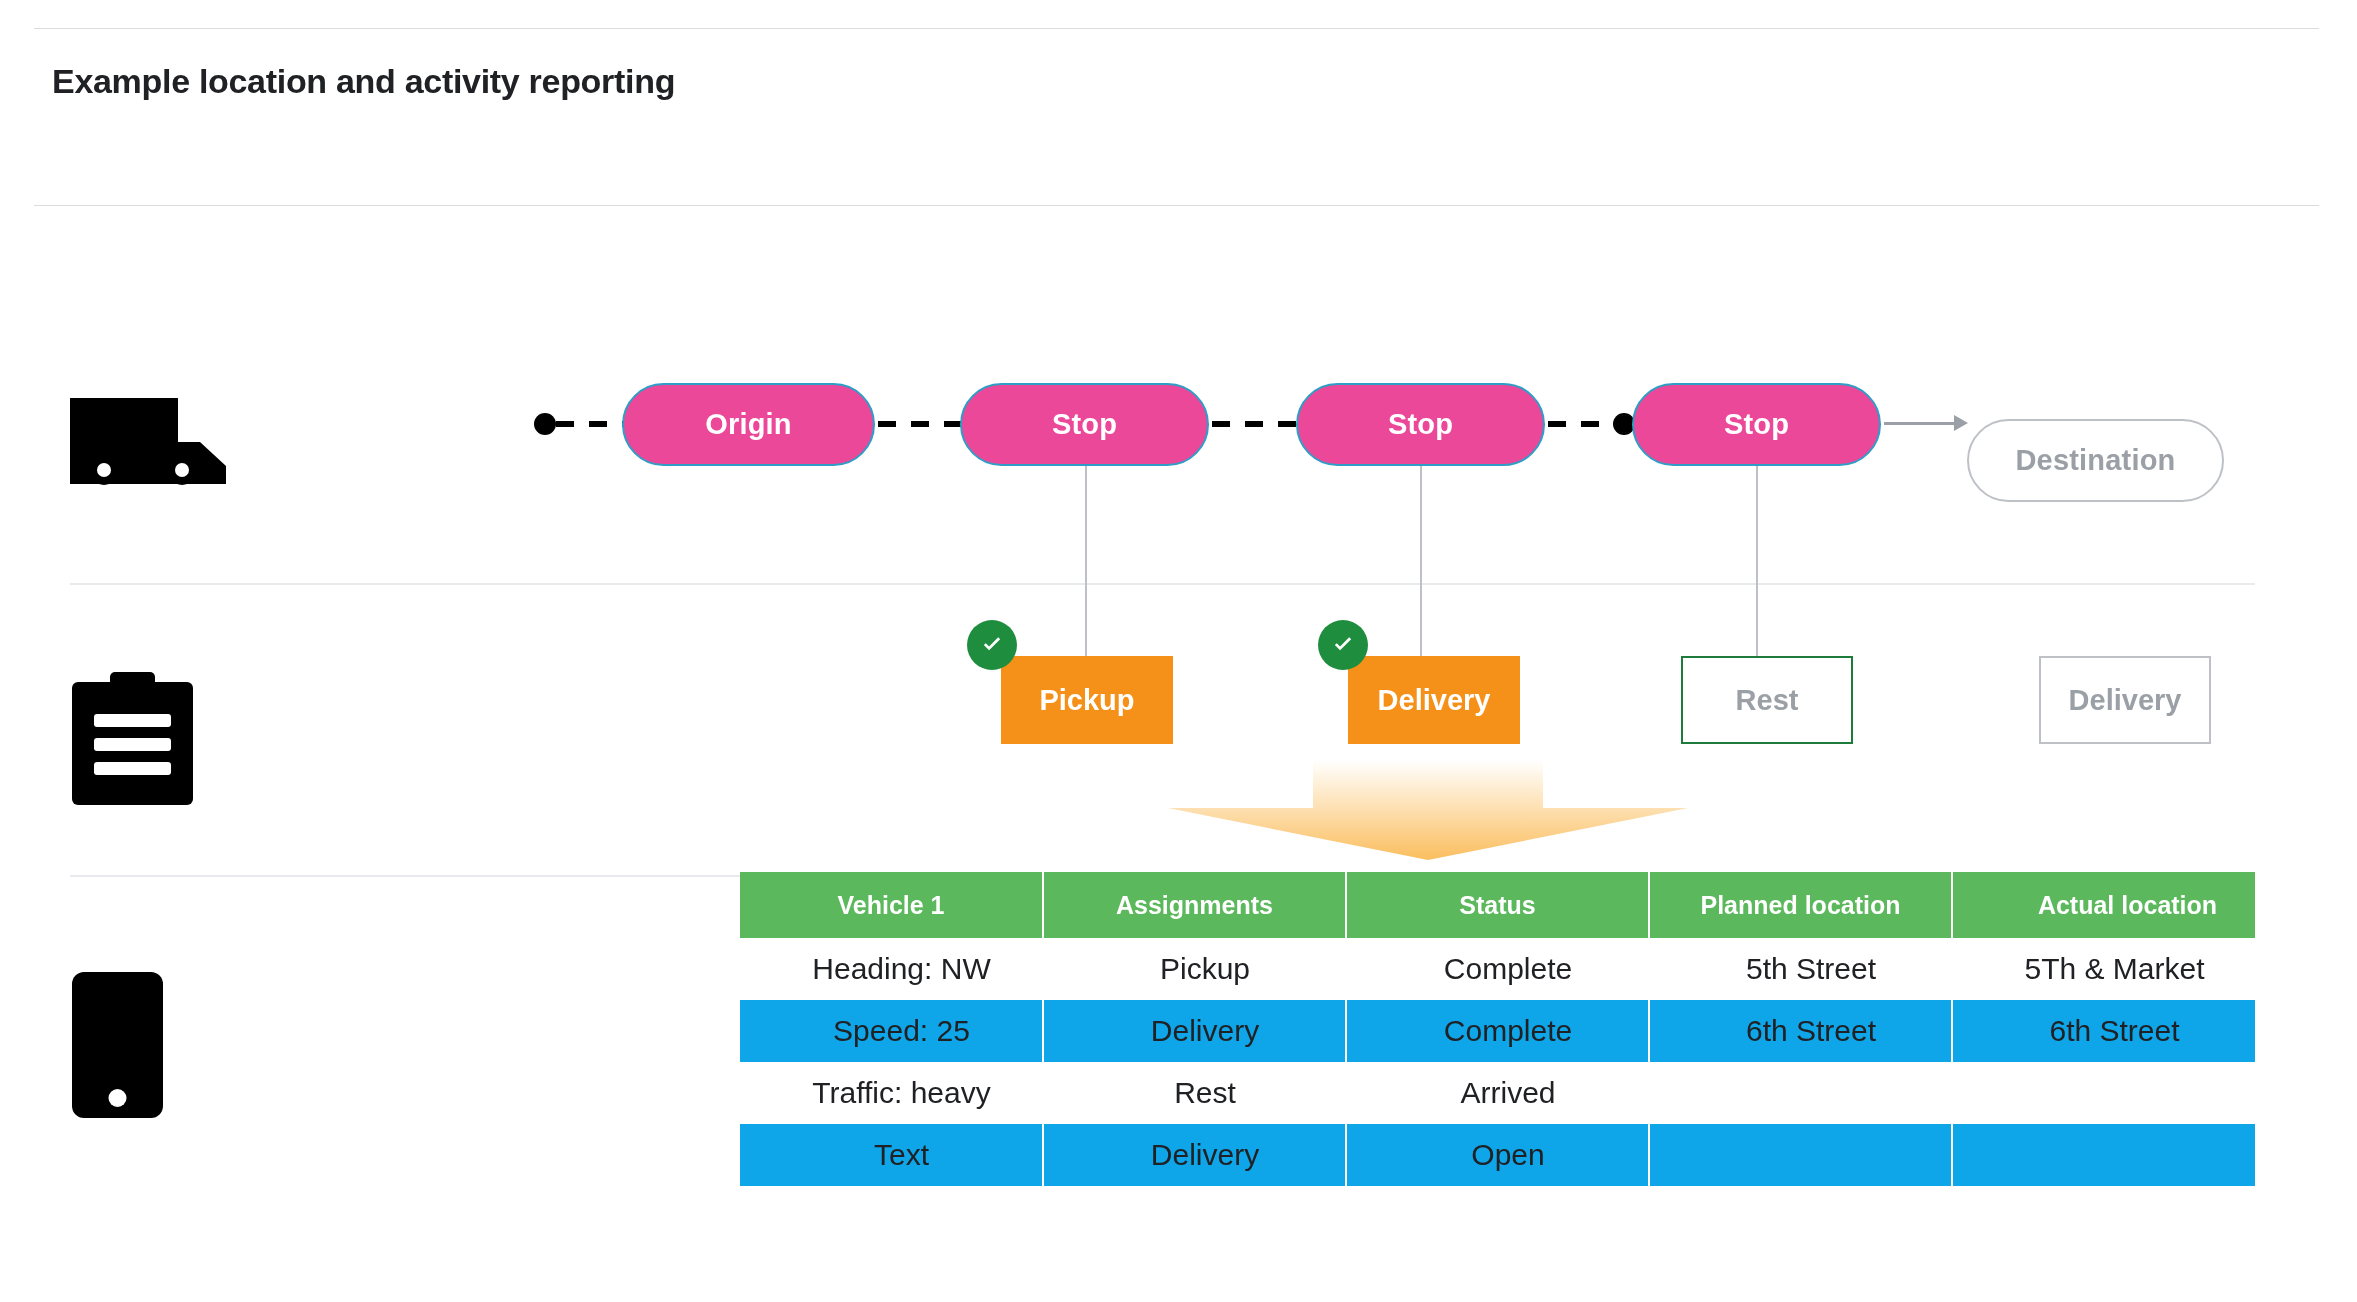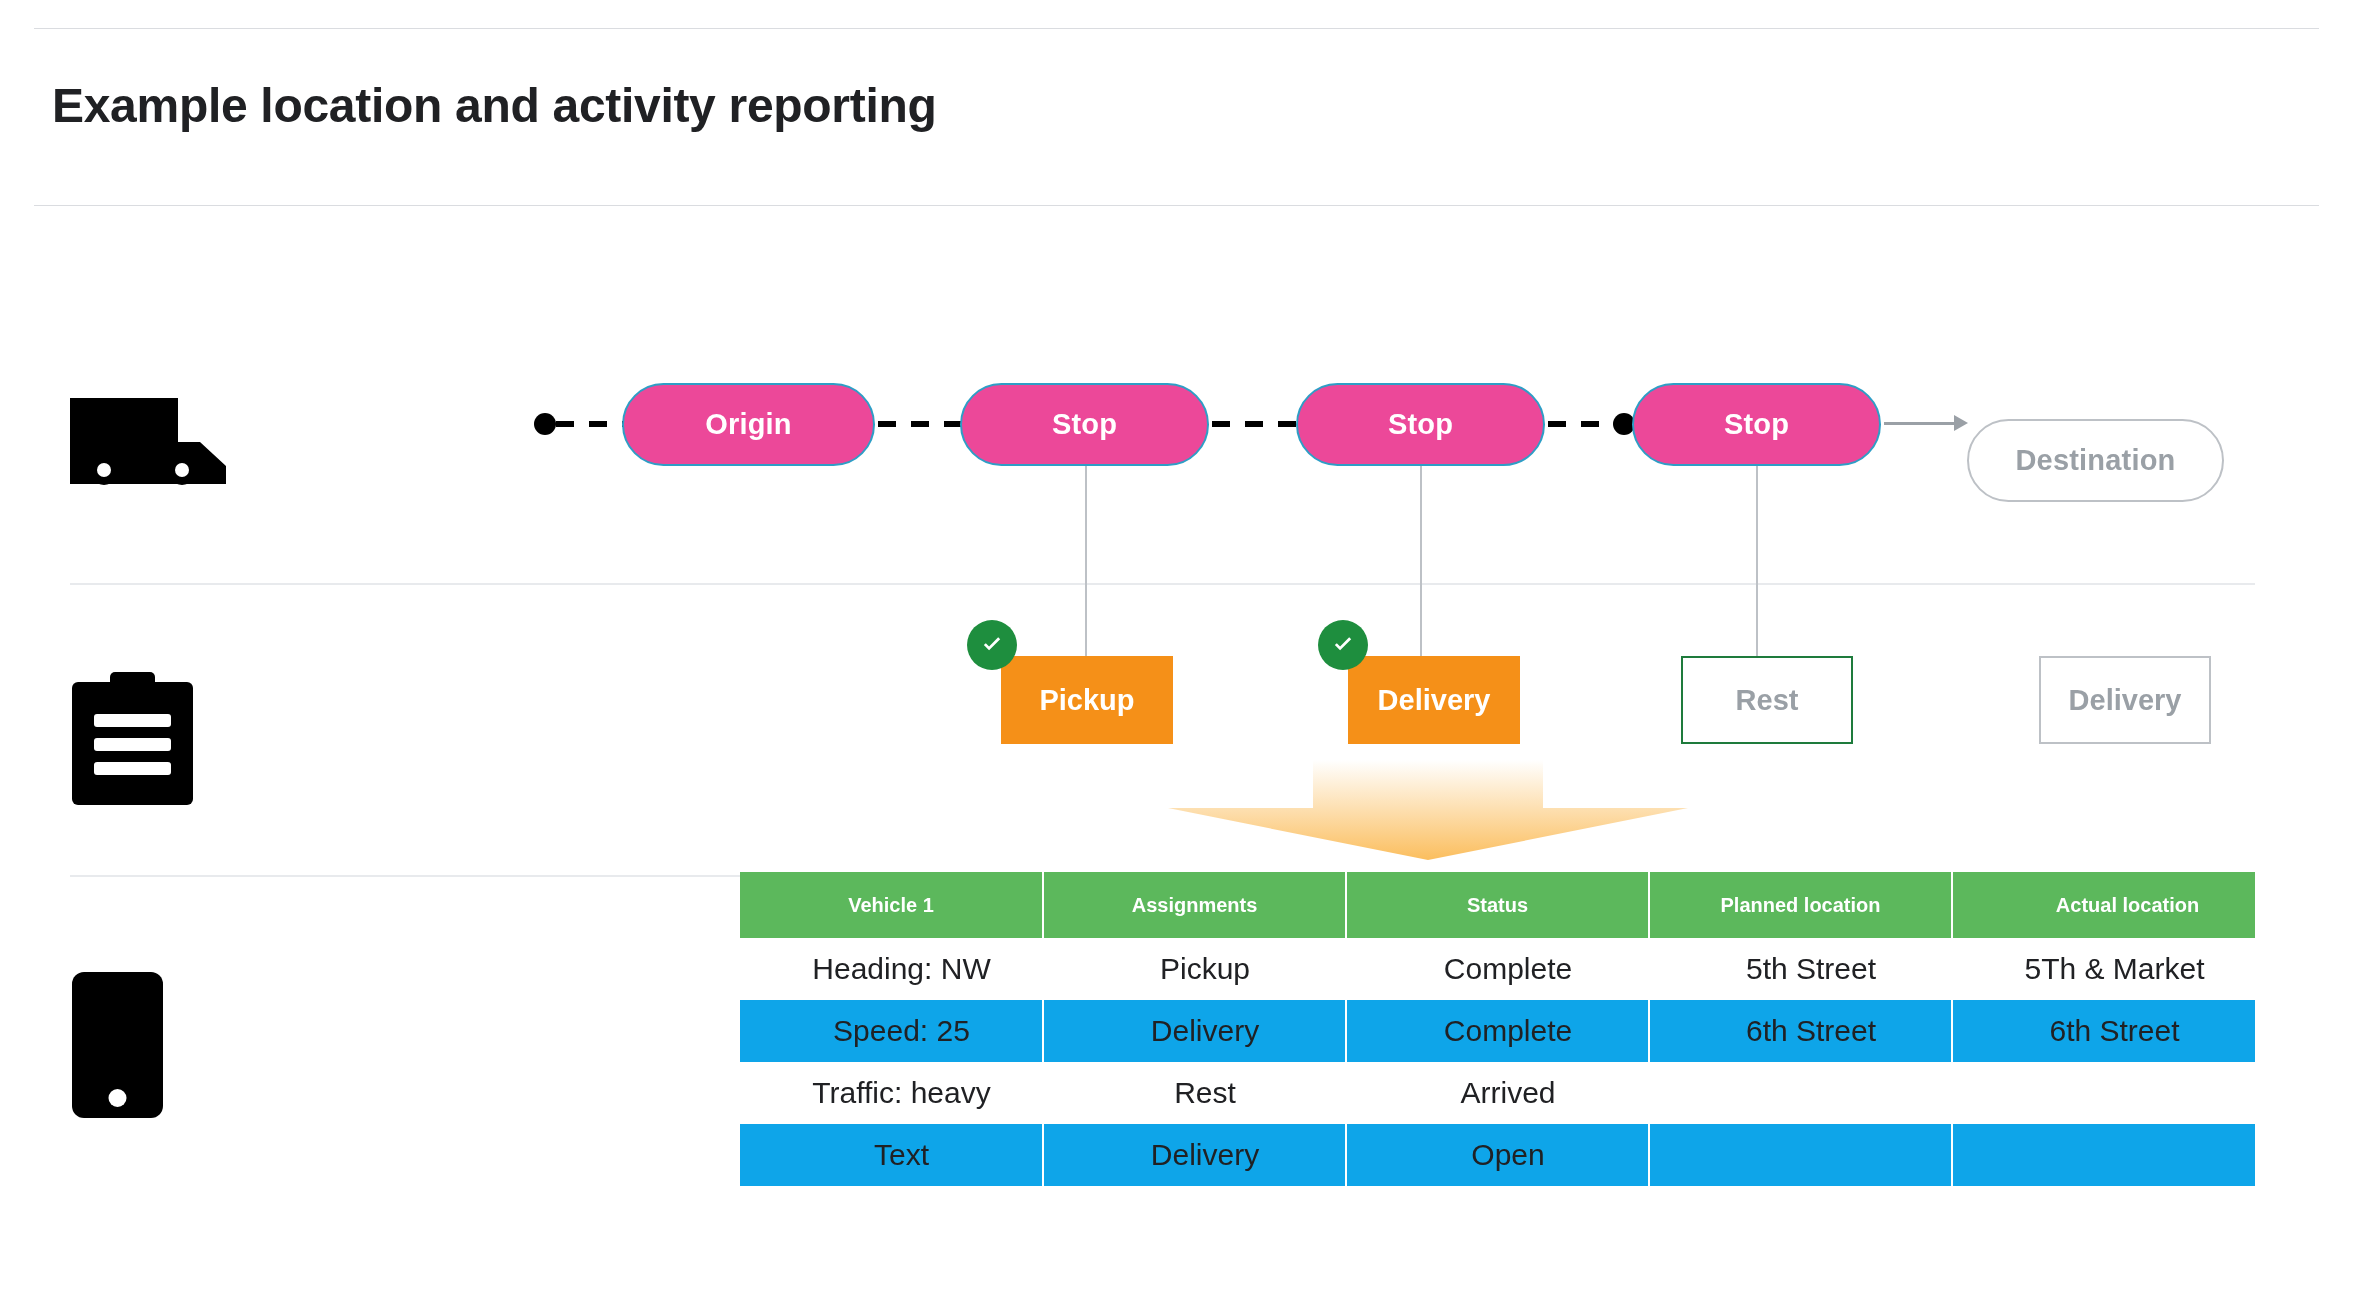--- a/index.html
+++ b/index.html
@@ -22,26 +22,25 @@
     left: 34px;
     top: 28px;
     width: 2285px;
     height: 1px;
     background: #dadce0;
   }
   .page-title {
     position: absolute;
     left: 52px;
     top: 62px;
-    font-size: 48px;
+    font-size: 34px;
     font-weight: 700;
     letter-spacing: -0.3px;
     color: #202124;
     white-space: nowrap;
-    margin-top: 16px;
   }
   .header-rule {
     position: absolute;
     left: 34px;
     top: 205px;
     width: 2285px;
     height: 1px;
     background: #dadce0;
   }
 
@@ -207,21 +206,21 @@
     justify-content: center;
   }
   table {
     width: 100%;
     border-collapse: collapse;
     table-layout: fixed;
   }
   thead th {
     background: #5cb85c;
     color: #ffffff;
-    font-size: 20px;
+    font-size: 25px;
     font-weight: 700;
     height: 64px;
     text-align: center;
     border-right: 2px solid #ffffff;
   }
   thead th:last-child { border-right: none; padding-left: 48px; }
   tbody td {
     font-size: 30px;
     color: #202124;
     height: 60px;

